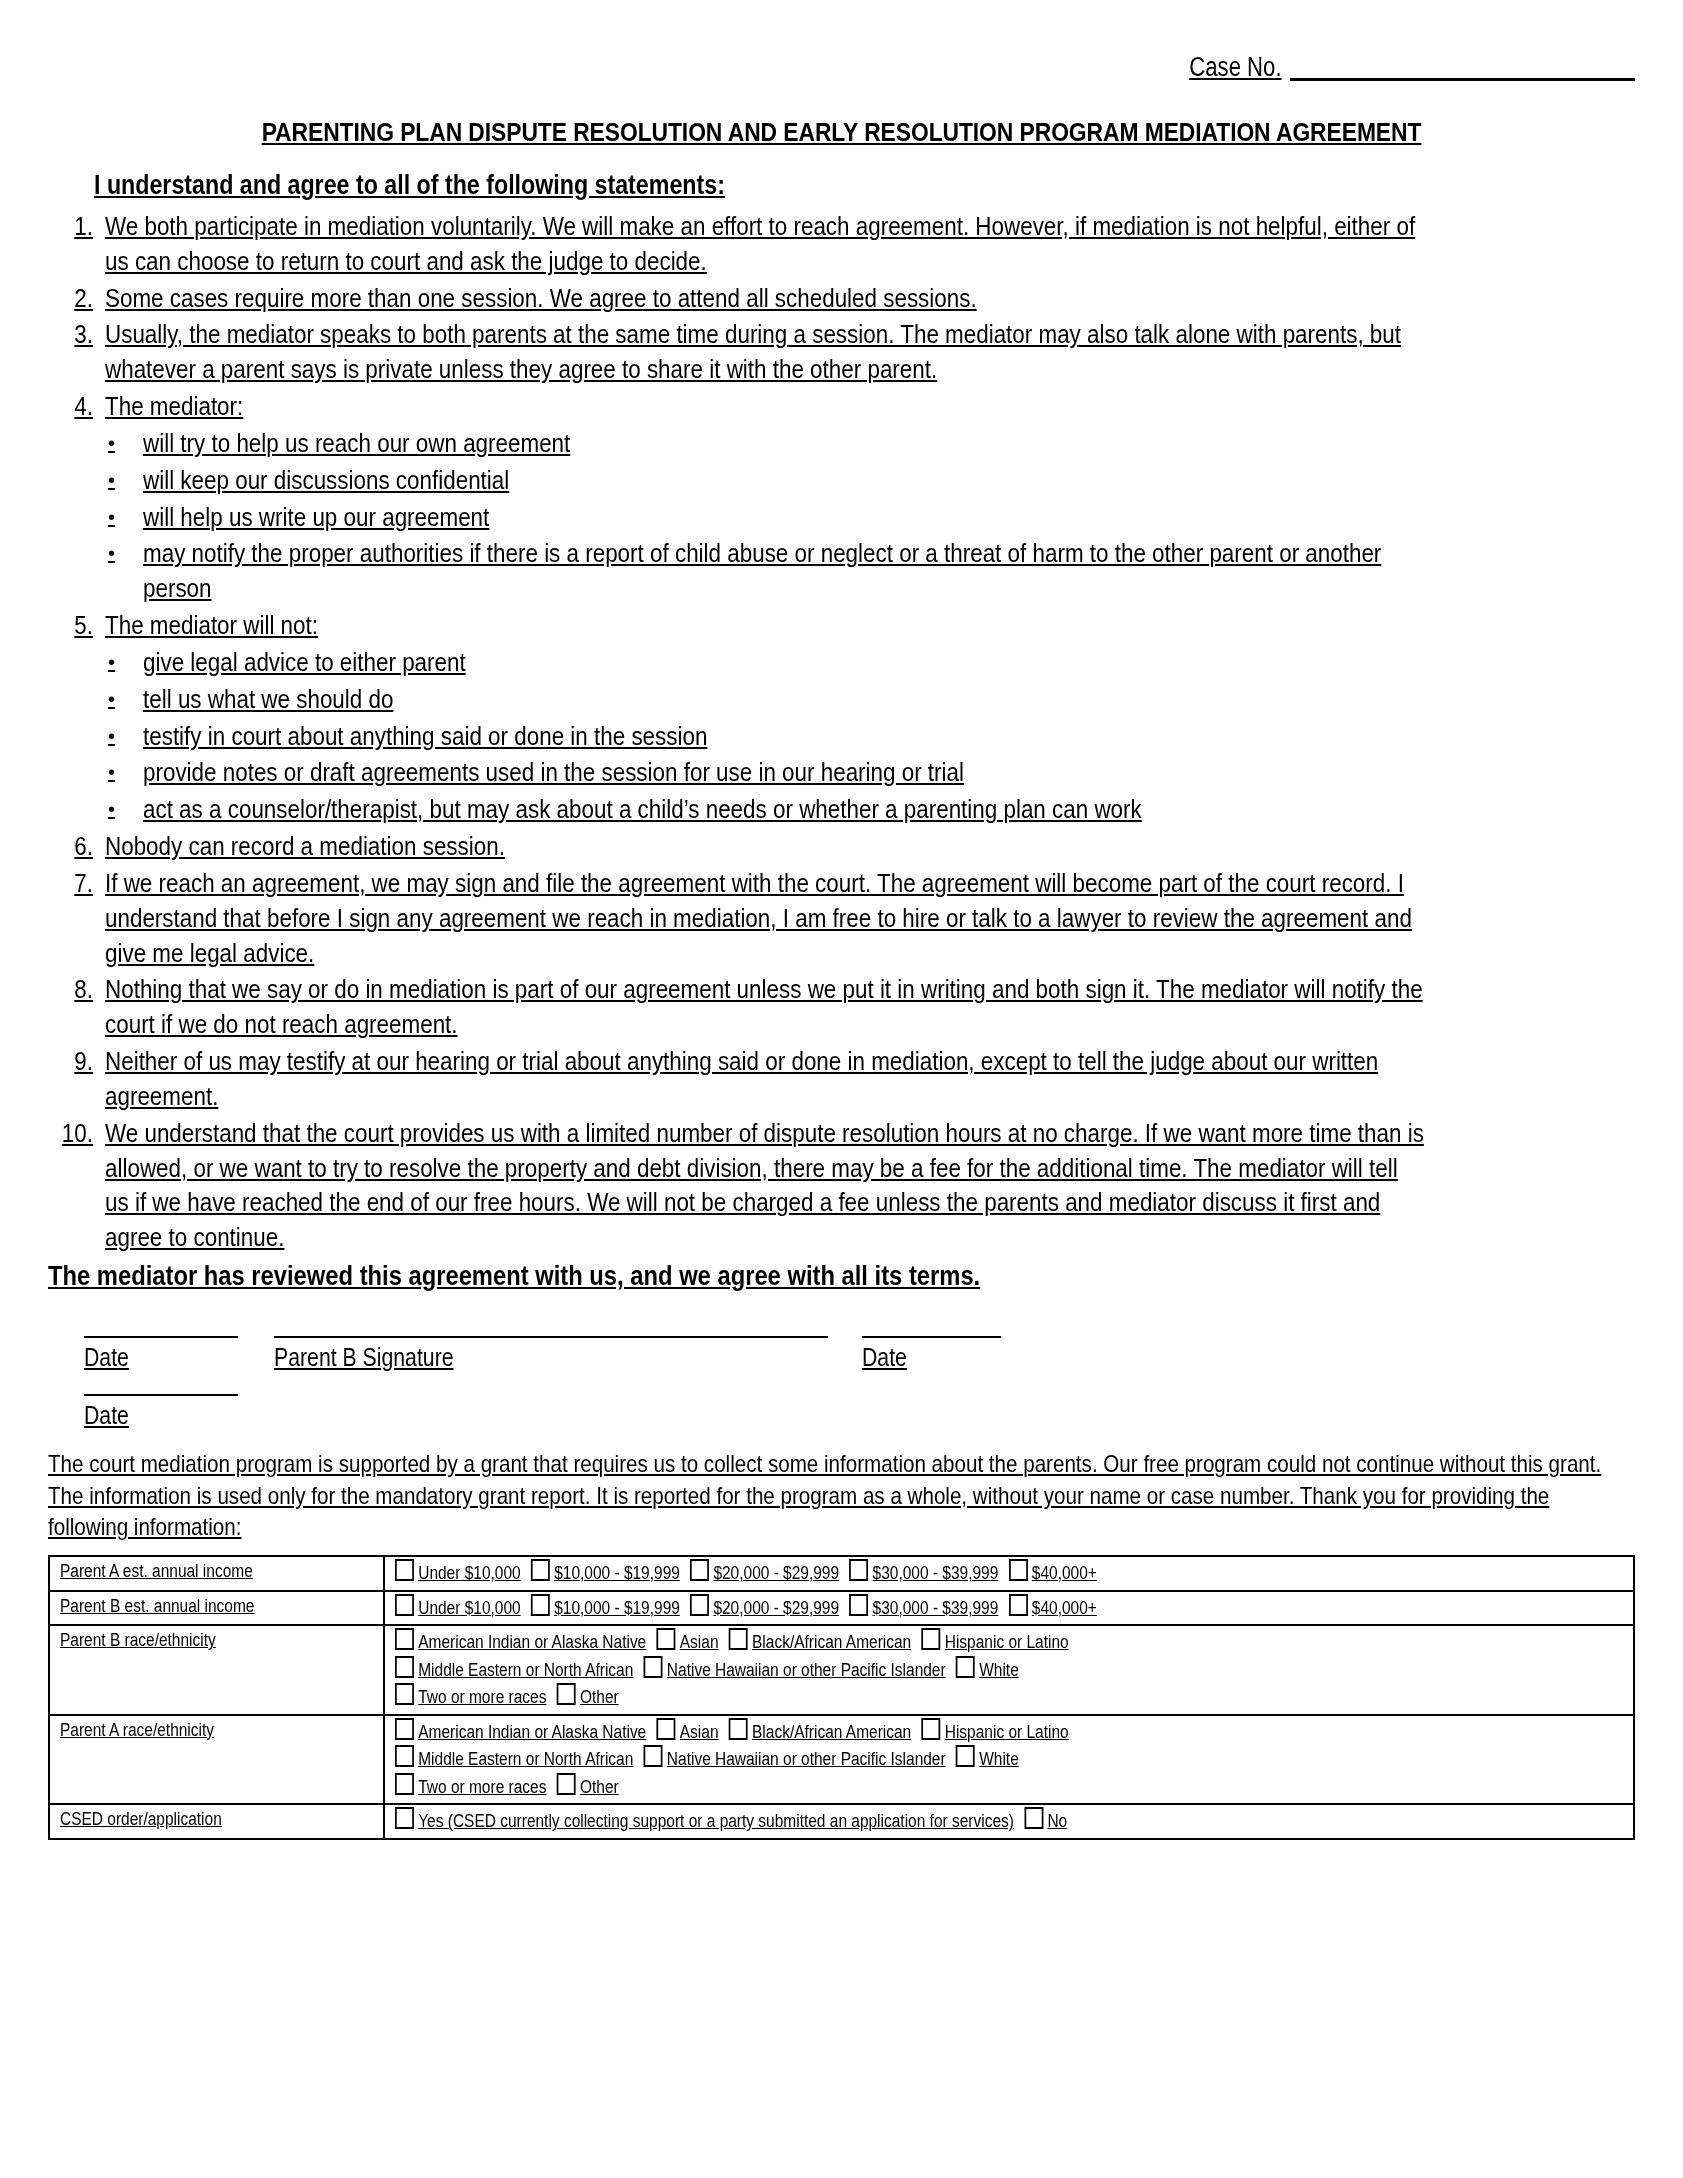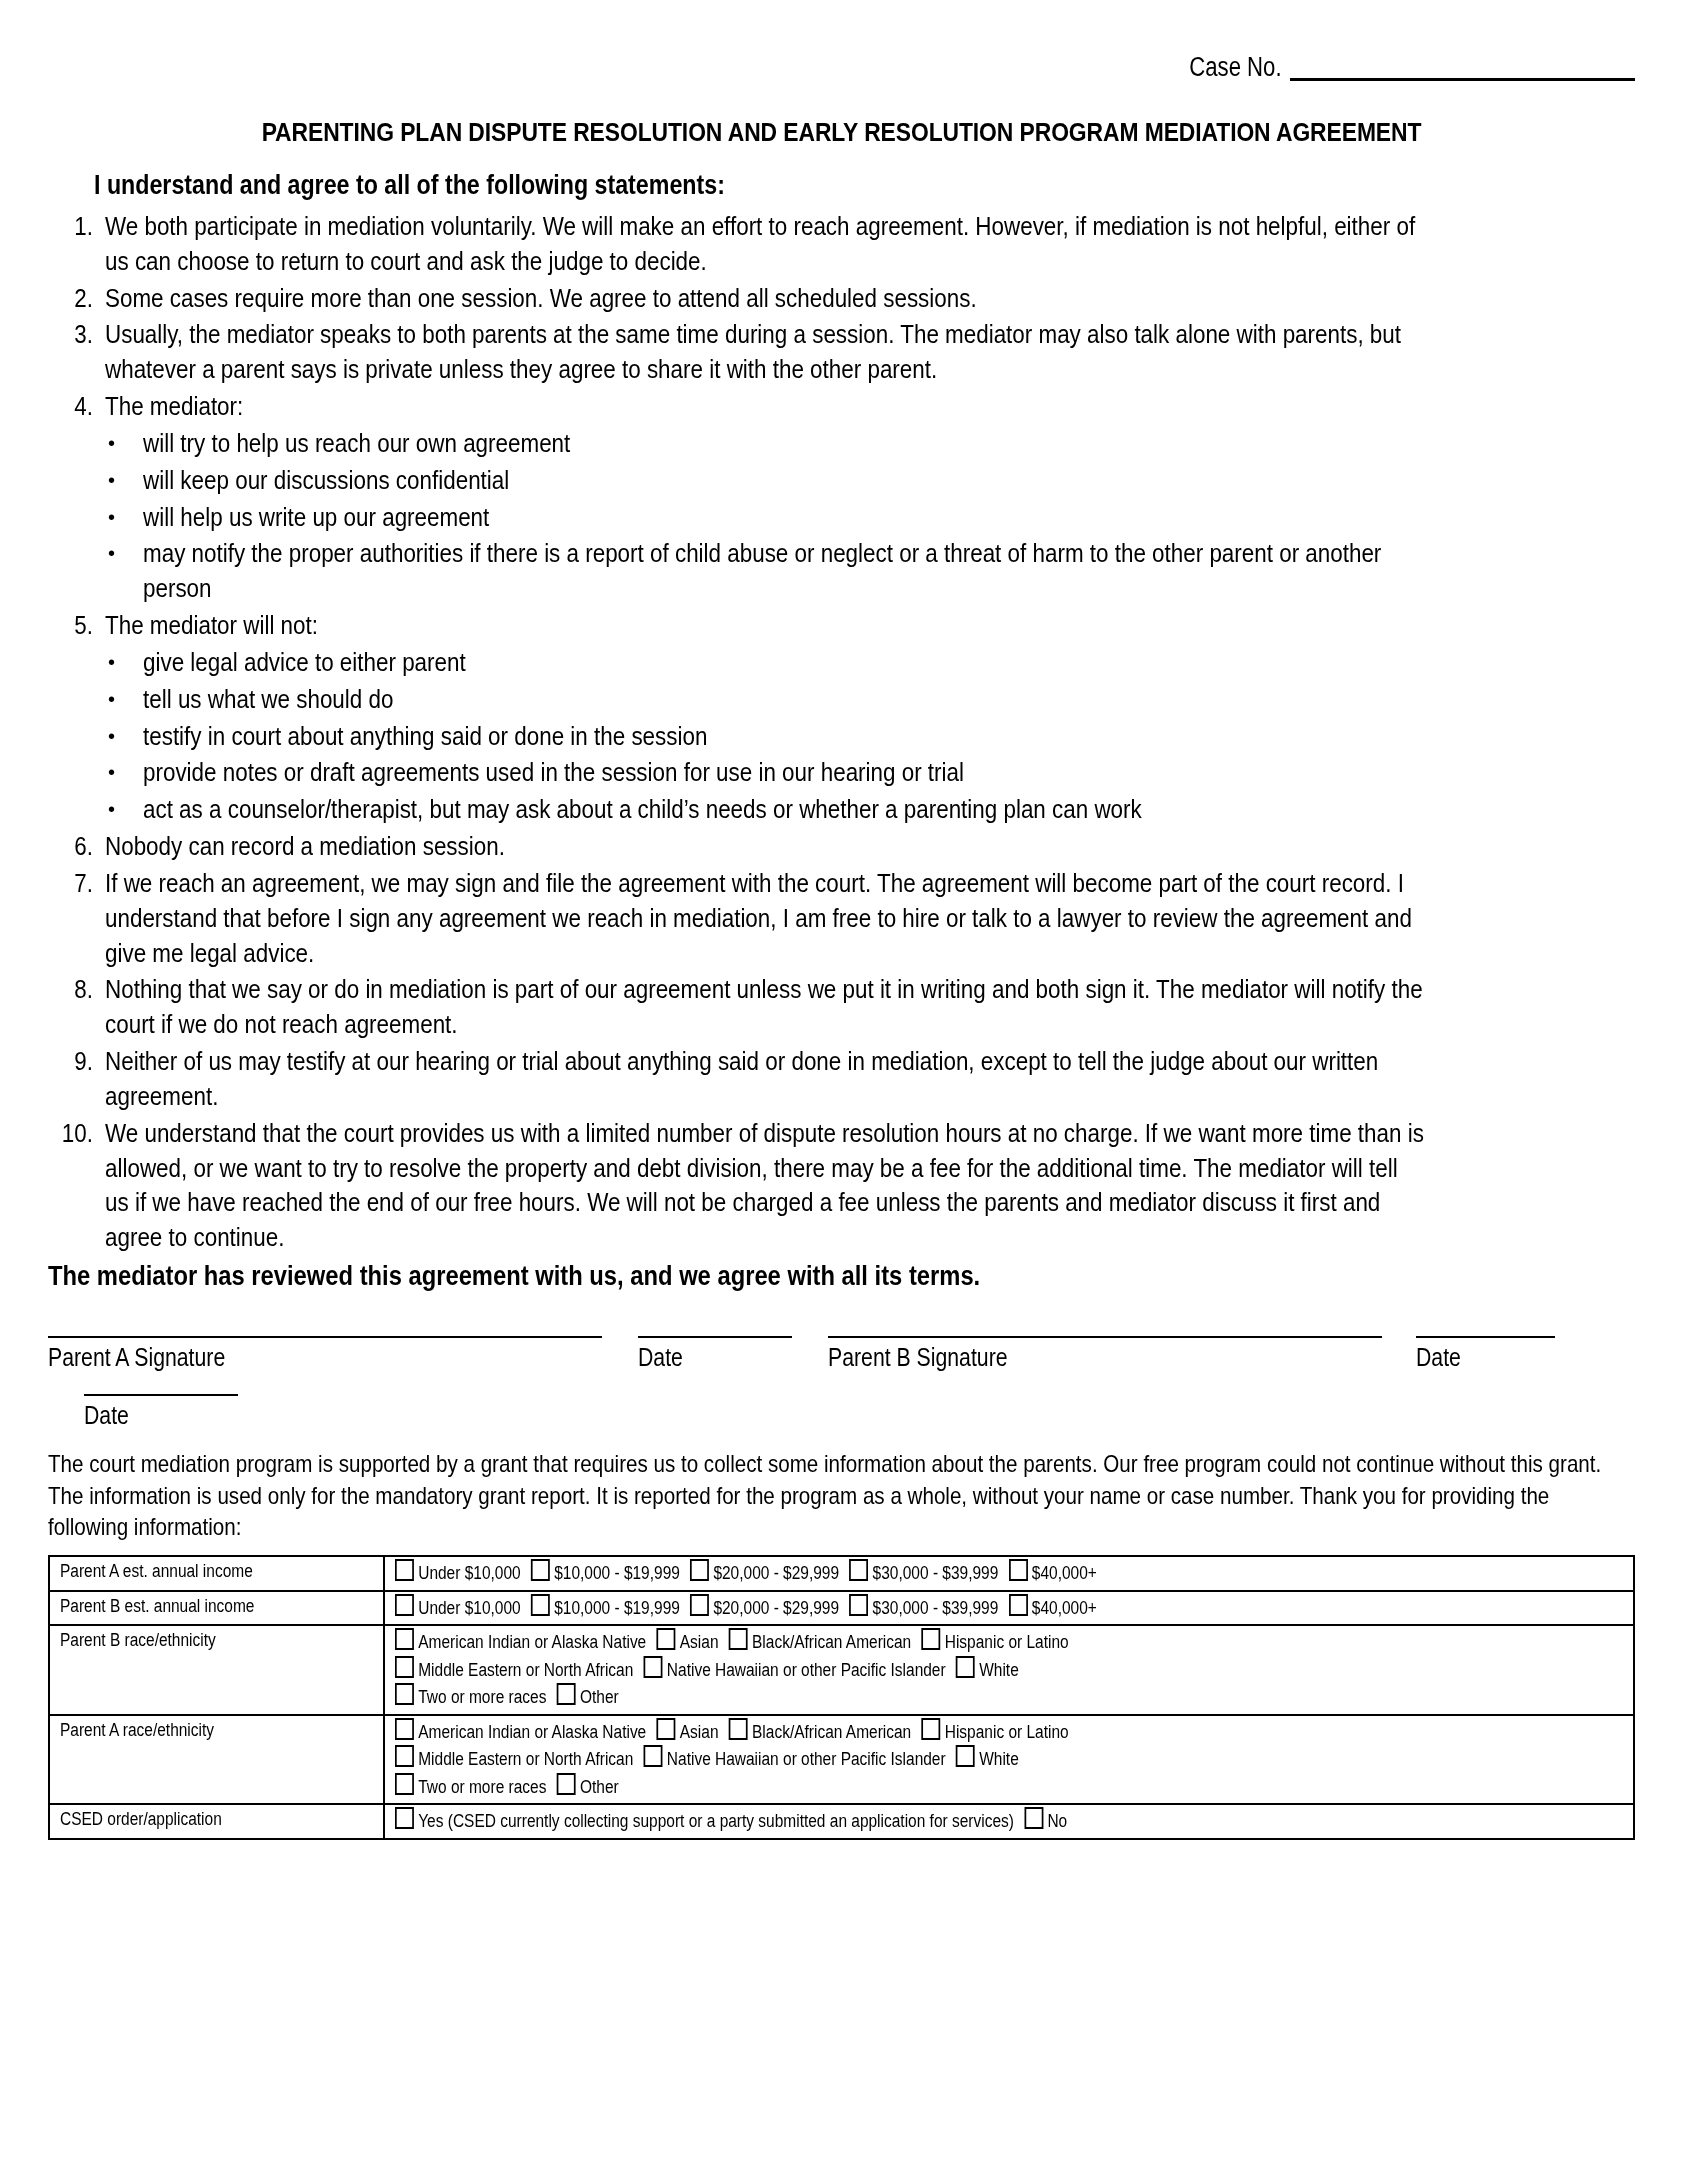--- a/index.html
+++ b/index.html
@@ -10,20 +10,21 @@
   .page {
     width: 1683px;
     height: 2178px;
     position: relative;
     background: #ffffff;
     font-family: "Liberation Sans", sans-serif;
     color: #000000;
     box-sizing: border-box;
     padding: 0 48px;
     font-stretch: condensed;
+    text-decoration: underline;
   }
 
   
   .case-row {
     display: flex;
     justify-content: flex-end;
     align-items: flex-end;
     padding-top: 48px;
   }
   .case-label {
@@ -311,24 +312,20 @@
       <li class="num-item">
         <span class="num-marker">10.</span>
         <span class="num-body">We understand that the court provides us with a limited number of dispute resolution hours at no charge.  If we want more time than is allowed, or we want to try to resolve the property and debt division, there may be a fee for the additional time.  The mediator will tell us if we have reached the end of our free hours.  We will not be charged a fee unless the parents and mediator discuss it first and agree to continue.</span>
       </li>
     </ul>
 
   <div class="closing-line">The mediator has reviewed this agreement with us, and we agree with all its terms.</div>
 
   <div class="sig-block">
     <div class="sig-row">
-      <div class="sig-cell w-sigA">
-        <div class="sig-line"></div>
-        <div class="sig-cap">Parent A Signature</div>
-      </div>
       <div class="sig-cell w-date">
         <div class="sig-line"></div>
         <div class="sig-cap">Date</div>
       </div>
       <div class="sig-cell w-sigB">
         <div class="sig-line"></div>
         <div class="sig-cap">Parent B Signature</div>
       </div>
       <div class="sig-cell w-date2">
         <div class="sig-line"></div>

